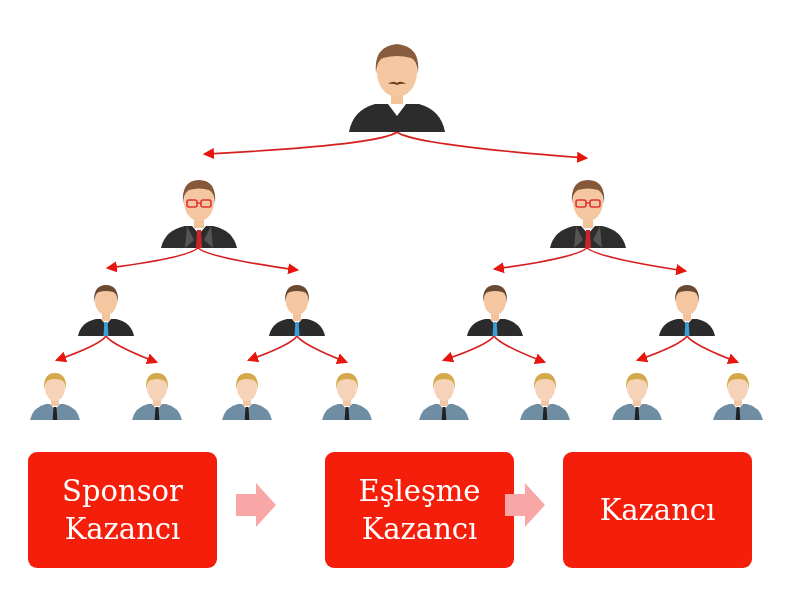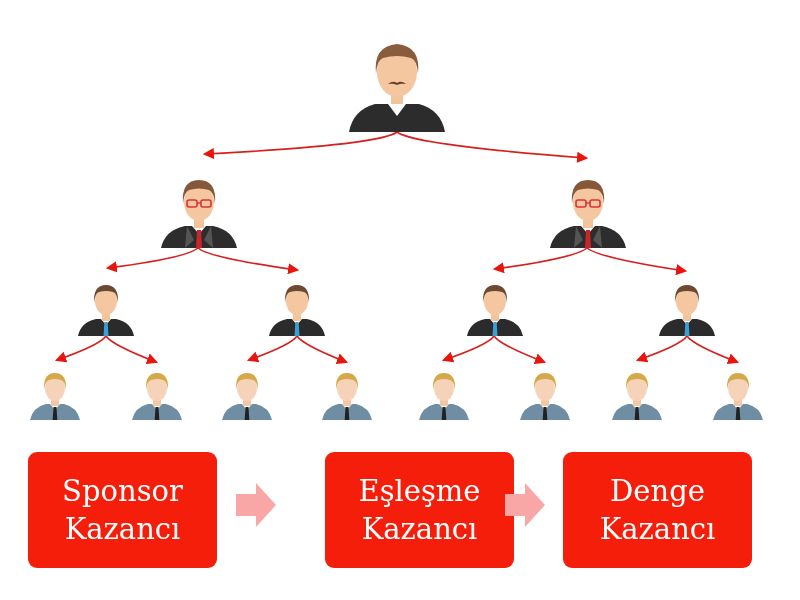--- a/index.html
+++ b/index.html
@@ -106,15 +106,14 @@
 <div class="box" style="left:296px;margin-left:29px;">
   <span>Eşleşme</span>
   <span>Kazancı</span>
 </div>
 
 <svg class="flow-arrow" style="left:503px;" width="44" height="48" viewBox="0 0 44 48">
   <path d="M2,13 L22,13 L22,2 L42,24 L22,46 L22,35 L2,35 Z" fill="#f9a6a6"></path>
 </svg>
 
 <div class="box" style="left:563px;">
-  <span>Denge</span>
   <span>Kazancı</span>
 </div>
 
 </body></html>

